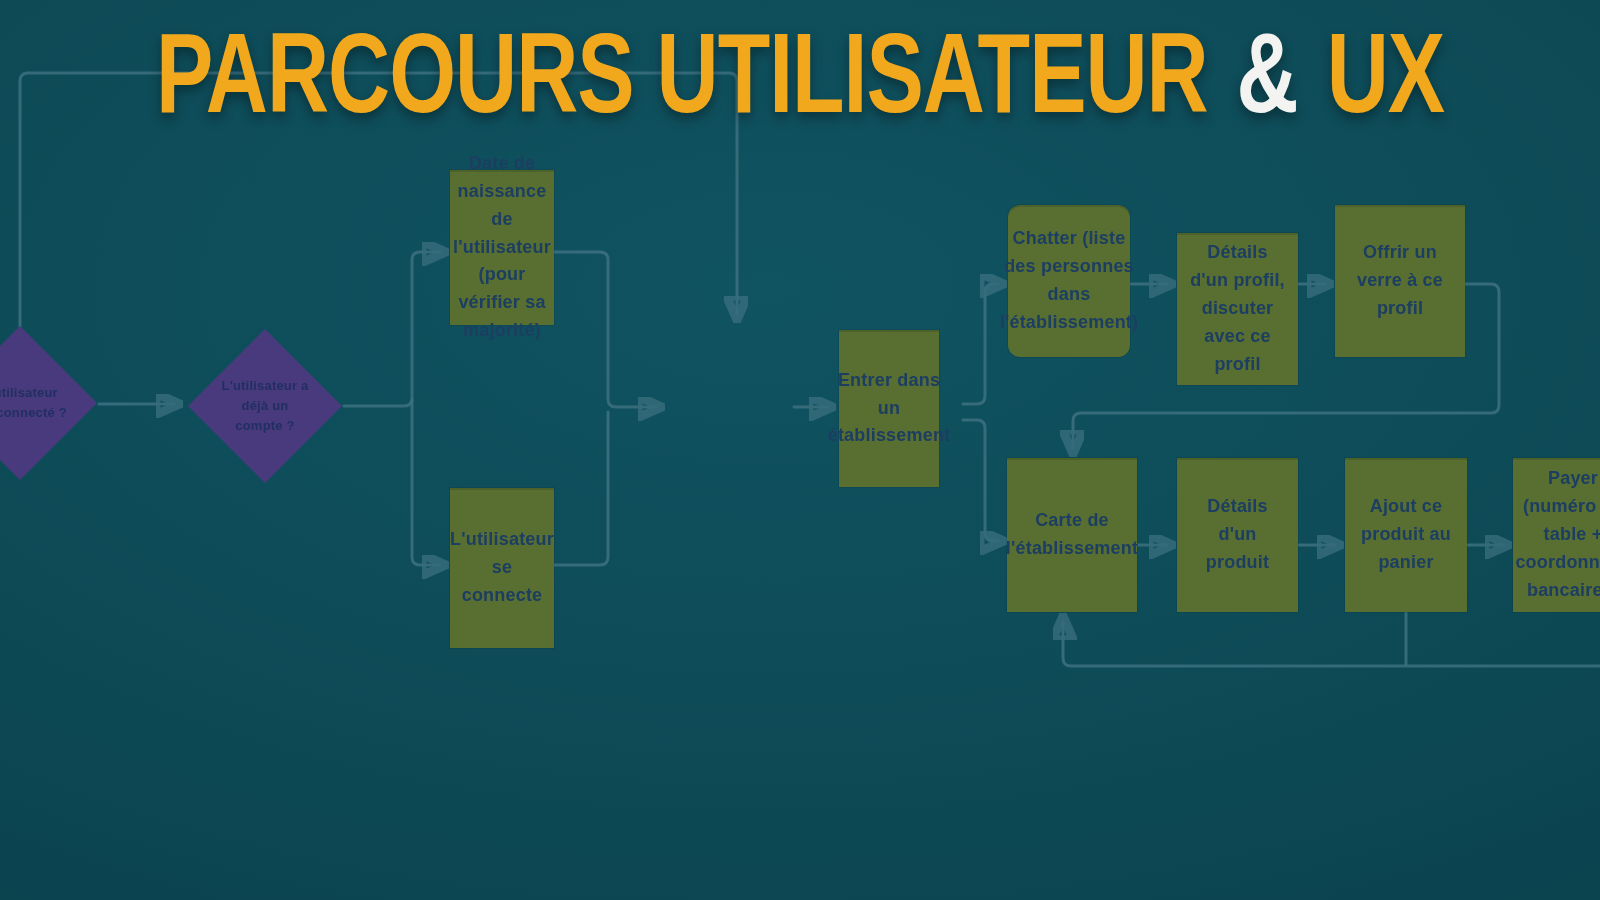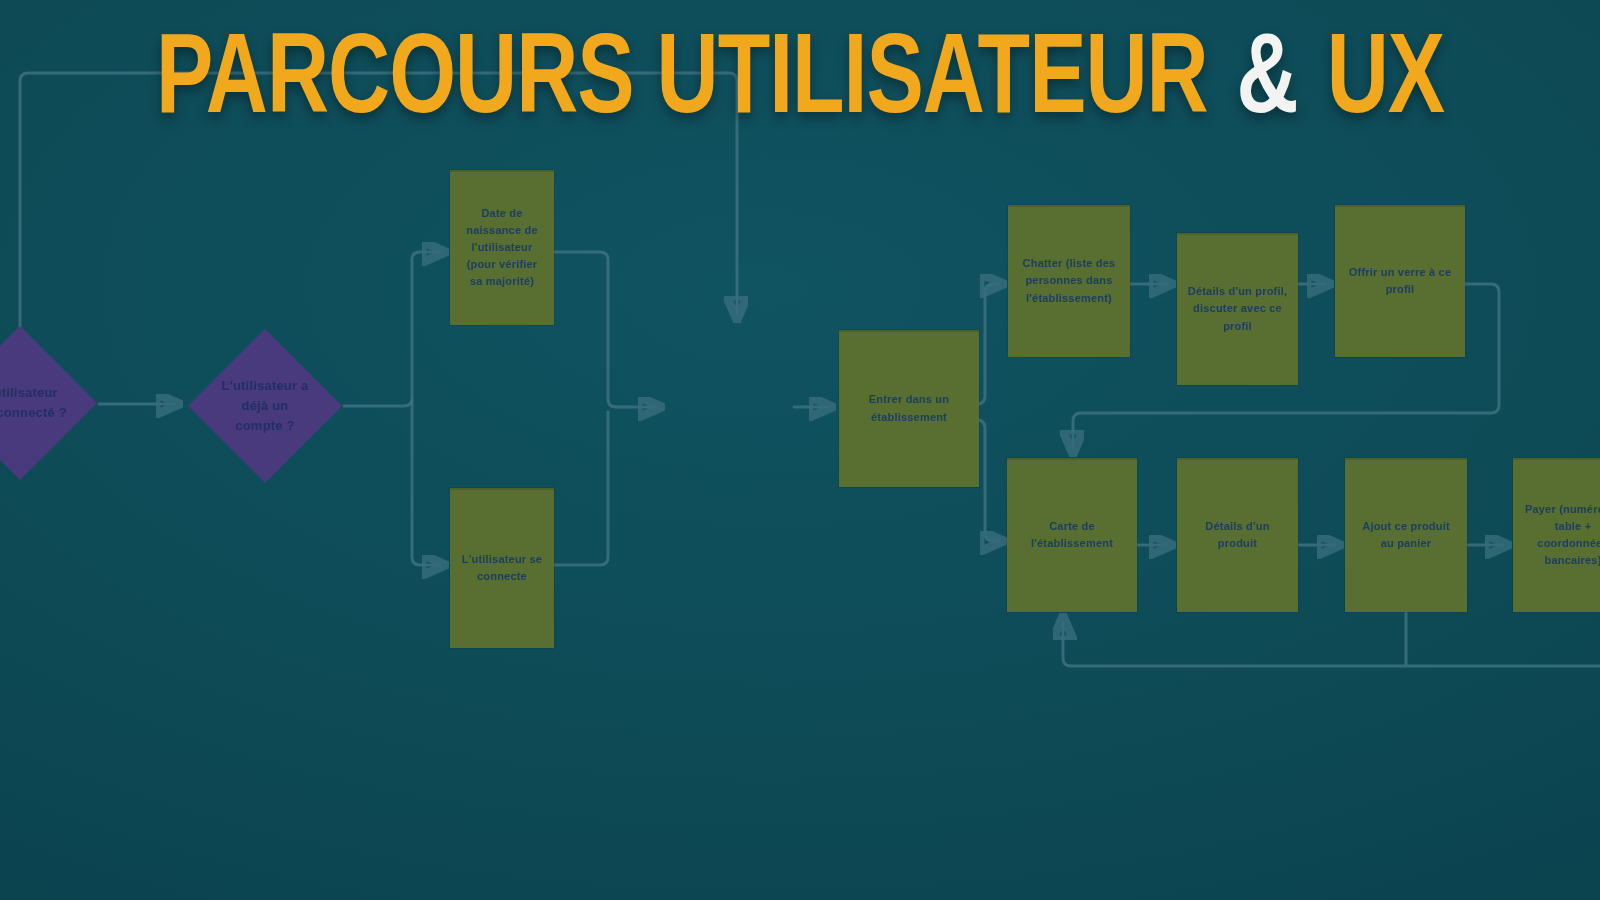--- a/index.html
+++ b/index.html
@@ -18,40 +18,40 @@
     color:#f1a81d;white-space:nowrap;
     transform:scaleY(1.32);transform-origin:50% 0;
     text-shadow:0 4px 10px rgba(0,0,0,.35);
     z-index:5;
   }
   .title .amp{color:#f3f4f1;padding:0 6px;}
   
   .node{
     position:absolute;display:flex;align-items:center;justify-content:center;
     text-align:center;box-sizing:border-box;padding:0 10px;
-    font-weight:700;font-size:11px;line-height:1.55;letter-spacing:.2px;
+    font-weight:700;font-size:18px;line-height:1.55;letter-spacing:.2px;
     z-index:2;
   }
   .step{
     background:#586f31;color:#1c3e62;
     box-shadow:inset 0 2px 0 rgba(0,0,0,.12), 0 0 0 1px rgba(0,0,0,.08);
   }
   .decision{
     background:#483a7c;color:#222f63;
     clip-path:polygon(50% 0,100% 50%,50% 100%,0 50%);
     padding:30px;font-size:13px;
   }
   
   .n-d1{left:-57px;top:326px;width:154px;height:154px;}
   .n-d2{left:188px;top:329px;width:154px;height:154px;}
   .n-birthdate{left:450px;top:170px;width:104px;height:155px;}
   .n-login{left:450px;top:488px;width:104px;height:160px;}
   .n-list{left:668px;top:328px;width:125px;height:157px;}
-  .n-enter{left:839px;top:330px;width:140px;height:157px;}
-  .n-chat{left:1008px;top:205px;width:122px;height:152px;}
+  .n-enter{left:839px;top:330px;width:100px;height:157px;}
+  .n-chat{left:1008px;top:205px;width:122px;height:152px;border-radius:12px;}
   .n-profile{left:1177px;top:205px;width:121px;height:152px;margin-top:28px;}
   .n-drink{left:1335px;top:205px;width:130px;height:152px;}
   .n-menu{left:1007px;top:458px;width:130px;height:154px;}
   .n-product{left:1177px;top:458px;width:121px;height:154px;}
   .n-cart{left:1345px;top:458px;width:122px;height:154px;}
   .n-pay{left:1513px;top:458px;width:120px;height:154px;}
   
   .wires{position:absolute;left:0;top:0;z-index:1;pointer-events:none;}
   .wires path{stroke:#3d7180;stroke-width:3;fill:none;stroke-linecap:round;opacity:.85;}
   

